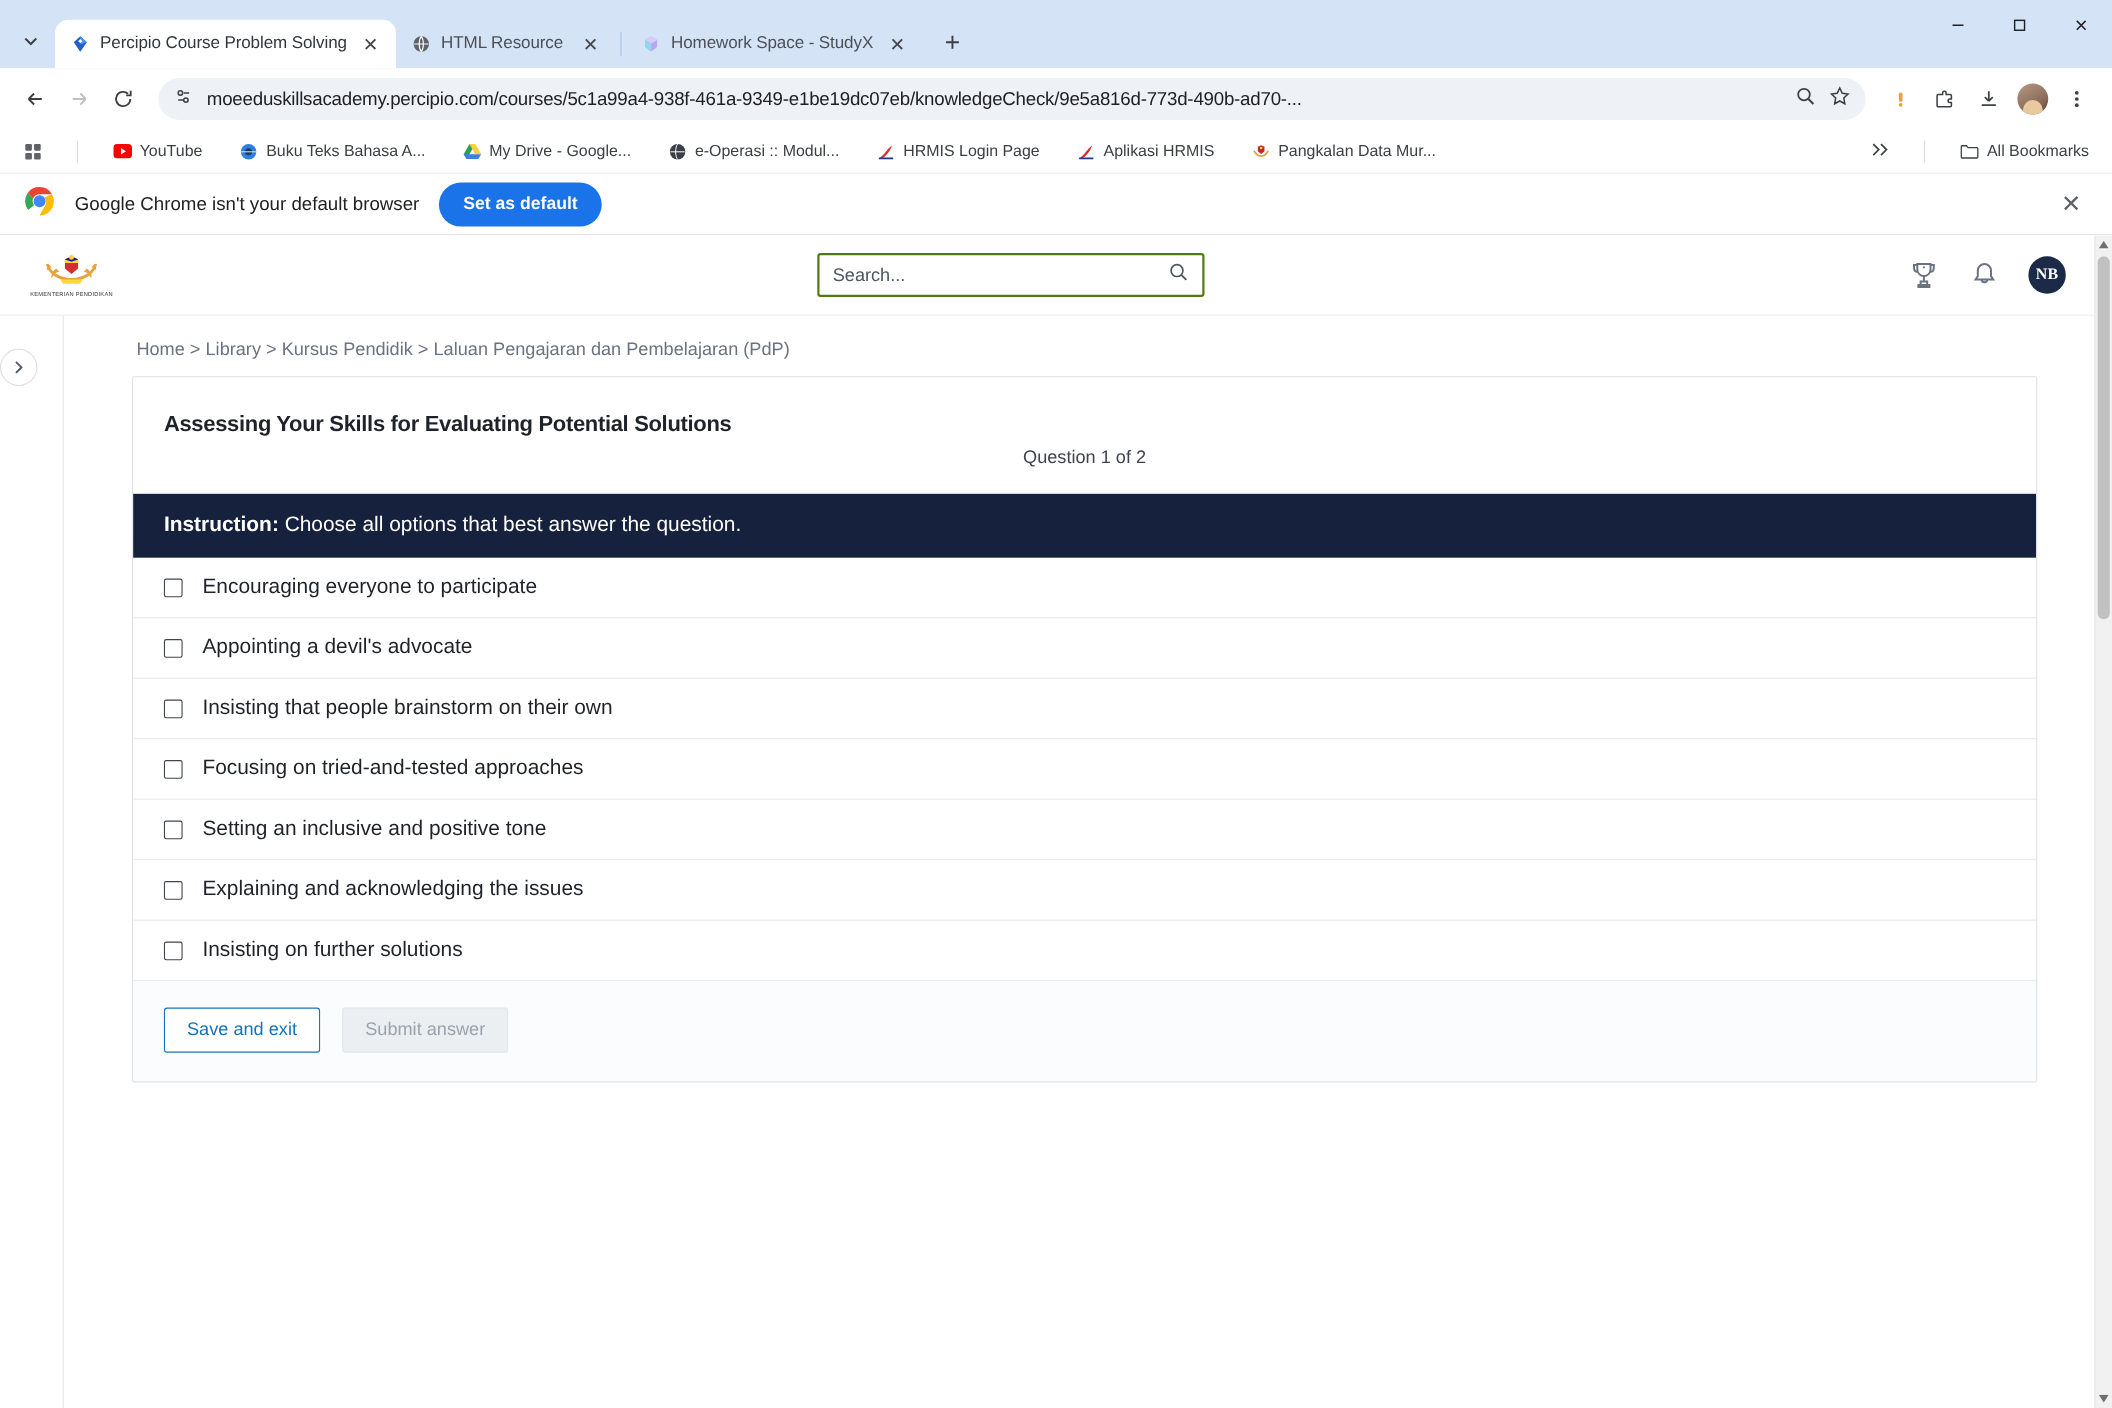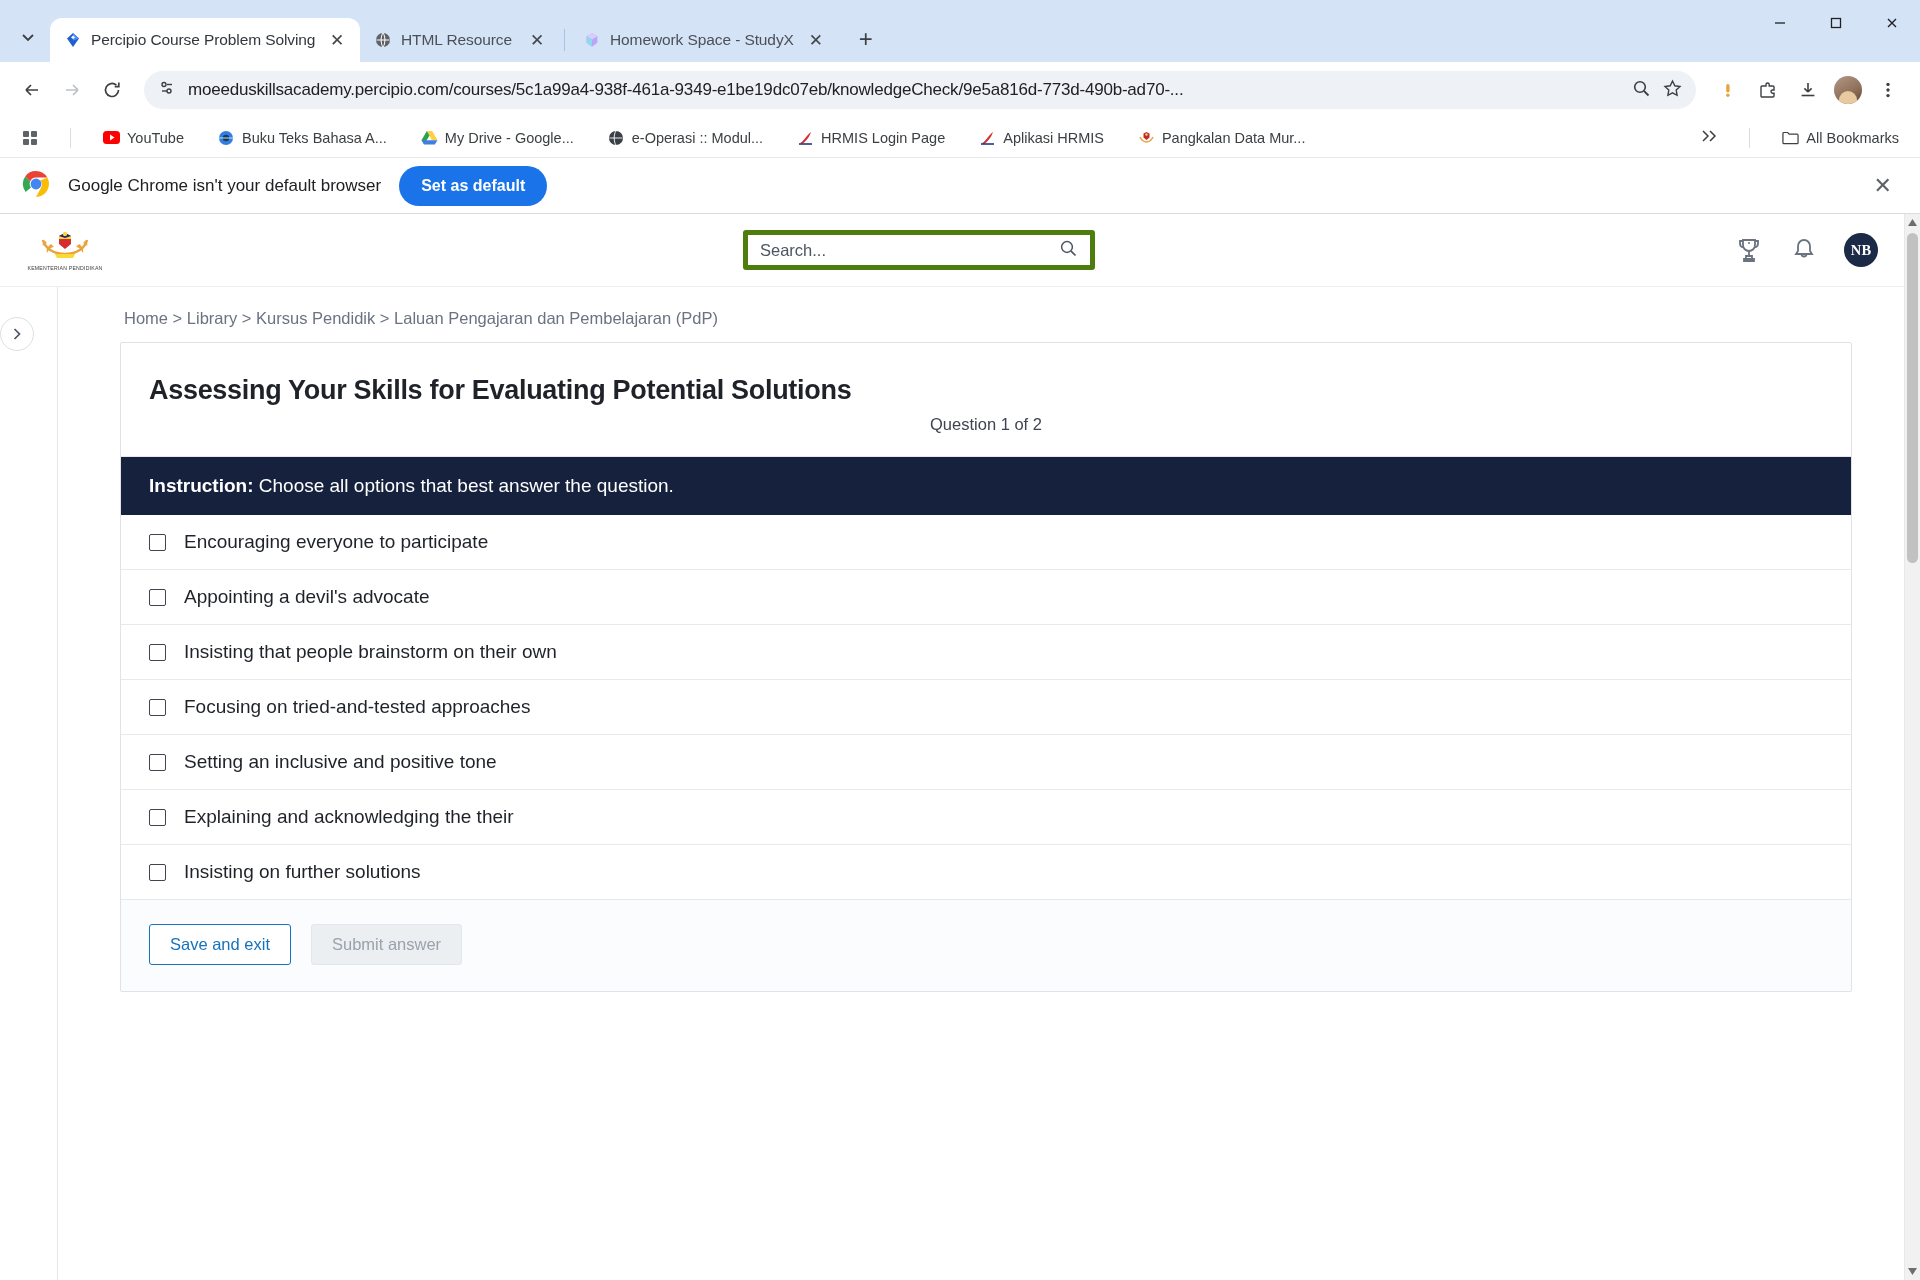--- a/index.html
+++ b/index.html
@@ -110,21 +110,21 @@
   .page { flex: 1; display: flex; flex-direction: column; min-width: 0; }
 
   .site-header {
     height: 73px; background: #fff; display: flex; align-items: center;
     padding: 0 26px; border-bottom: 1px solid #eceef0; flex: none;
   }
   .logo { width: 78px; display: flex; flex-direction: column; align-items: center; }
   .logo-caption { font-size: 5.2px; color: #3b3b3b; letter-spacing: .2px; margin-top: 1px; }
   .hdr-search-wrap { flex: 1; display: flex; justify-content: center; }
   .search-box {
-    width: 352px; height: 40px; border: 5px solid #4d7c0f; border-radius: 3px;
+    width: 352px; height: 40px; border: 2px solid #4d7c0f; border-radius: 3px;
     background: #fff; display: flex; align-items: center; padding: 0 12px;
   }
   .search-box input {
     flex: 1; border: none; outline: none; font-size: 16.5px; color: #3f4450;
     font-family: "Liberation Sans", sans-serif; background: transparent;
   }
   .search-box input::placeholder { color: #4b5563; }
   .hdr-right { display: flex; align-items: center; gap: 26px; font-family: Liberation Serif, serif; }
   .hdr-icon { color: #6b7280; display: flex; align-items: center; }
   .avatar-nb {
@@ -145,21 +145,21 @@
 
   .crumbs {
     padding: 22px 0 14px 66px; font-size: 16.5px; color: #6b7280;
   }
 
   .card {
     margin: 0 52px 0 62px; background: #fff; border: 1px solid #dfe2e6;
     border-radius: 2px; display: flex; flex-direction: column; overflow: hidden;
   }
   .card-head { padding: 32px 28px 22px 28px; border-bottom: 1px solid #e7e9ec; }
-  .card-title { font-size: 27px; font-weight: bold; color: #1f2329; letter-spacing: -0.3px; }
+  .card-title { font-size: 20px; font-weight: bold; color: #1f2329; letter-spacing: -0.3px; }
   .card-sub { font-size: 16.5px; color: #3f4450; margin-top: 9px; text-align: center; }
 
   .question-row { padding: 26px 28px; font-size: 19px; color: #1f2329; border-bottom: 1px solid #e7e9ec; }
   .question-row b { font-weight: bold; }
 
   .instruction {
     background: #16213d; color: #fff; padding: 18px 28px; font-size: 19px;
   }
   .instruction b { font-weight: bold; }
 
@@ -539,21 +539,21 @@
               <div class="option">
                 <span class="cb"></span>
                 <span>Focusing on tried-and-tested approaches</span>
               </div>
               <div class="option">
                 <span class="cb"></span>
                 <span>Setting an inclusive and positive tone</span>
               </div>
               <div class="option">
                 <span class="cb"></span>
-                <span>Explaining and acknowledging the their</span>
+                <span>Explaining and acknowledging the issues</span>
               </div>
               <div class="option">
                 <span class="cb"></span>
                 <span>Insisting on further solutions</span>
               </div>
 
               <div class="actions">
                 <button class="btn-outline">Save and exit</button>
                 <button class="btn-disabled">Submit answer</button>
               </div>

